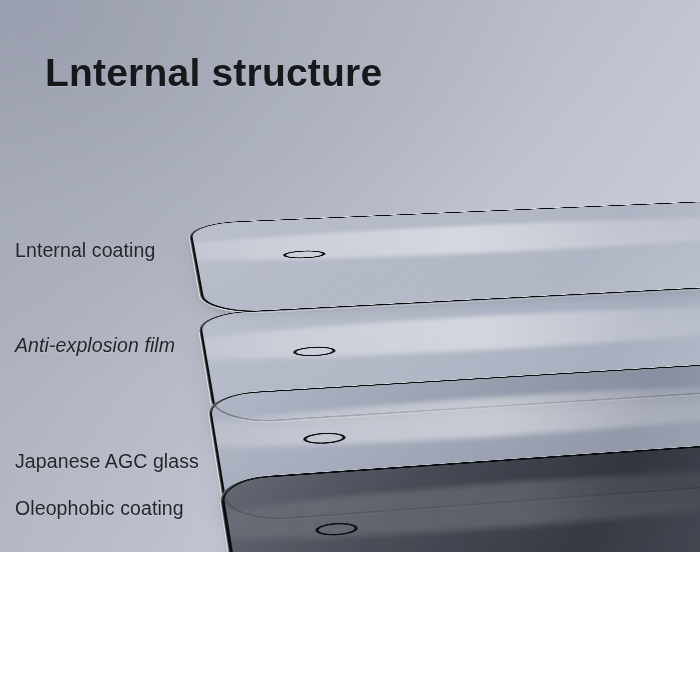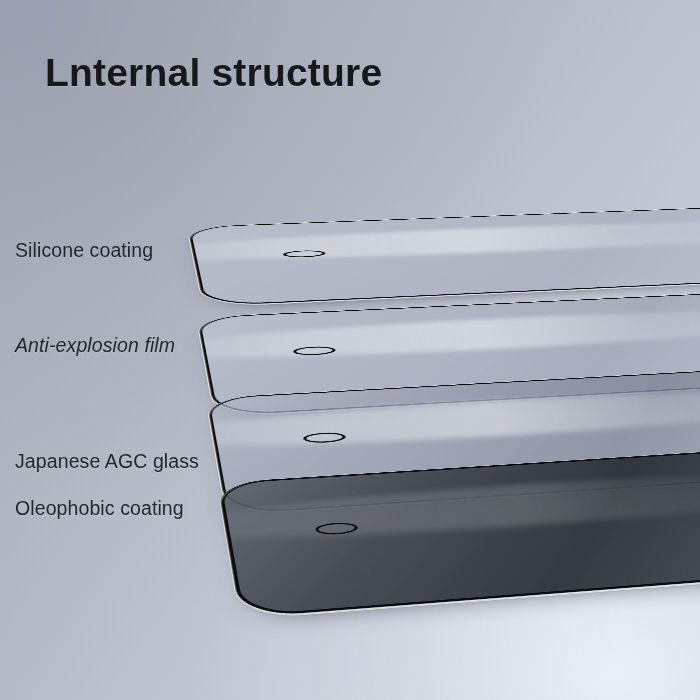--- a/index.html
+++ b/index.html
@@ -6,21 +6,21 @@
   * { margin:0; padding:0; box-sizing:border-box; }
 
   html, body {
     width:700px; height:700px;
     overflow:hidden;
     font-family:"Liberation Sans","DejaVu Sans",sans-serif;
   }
 
   #stage {
     position:relative;
-    width:700px; height:700px;
+    width:700px; height:552px;
     overflow:hidden;
     background:
       radial-gradient(120% 110% at 88% 96%, rgba(236,240,248,0.95) 0%, rgba(220,225,236,0.55) 26%, rgba(195,200,214,0.12) 52%, rgba(170,175,190,0.0) 74%),
       radial-gradient(130% 120% at 4% 2%, rgba(150,155,172,0.72) 0%, rgba(163,168,183,0.40) 30%, rgba(180,185,199,0.06) 58%, rgba(190,195,208,0) 78%),
       linear-gradient(128deg, #a3a7b4 0%, #adb1bd 22%, #b7bbc7 44%, #c2c6d2 64%, #c9cdd8 82%, #ced2dd 100%);
   }
 
   
   #noise {
     position:absolute; inset:0;
@@ -196,21 +196,21 @@
       <div class="panel p3">
         <div class="body"></div>
         <div class="edge"></div>
         <div class="edge2"></div>
         <div class="cutout"></div>
       </div>
     </div>
 
   </div>
 
-  <div class="label" id="lbl0">Silicone coating</div>
+  <div class="label" id="lbl0">Lnternal coating</div>
 
   <div class="label" id="lbl1">Anti-explosion film</div>
 
   <div class="label" id="lbl2">Japanese AGC glass</div>
 
   <div class="label" id="lbl3">Oleophobic coating</div>
 
 </div>
 
 </body></html>

